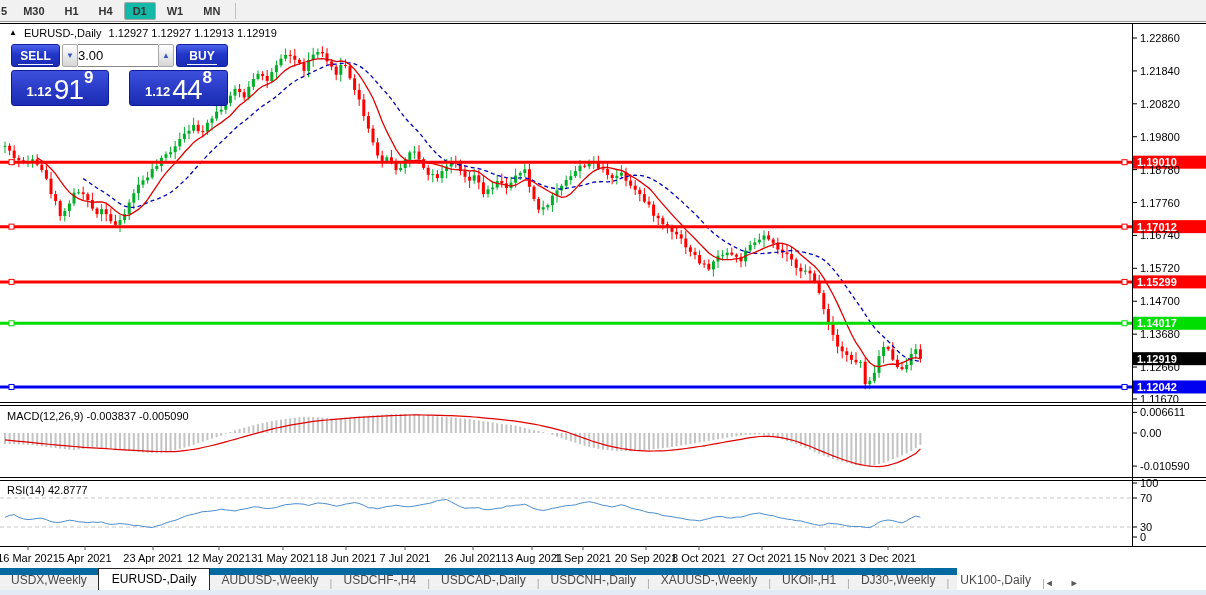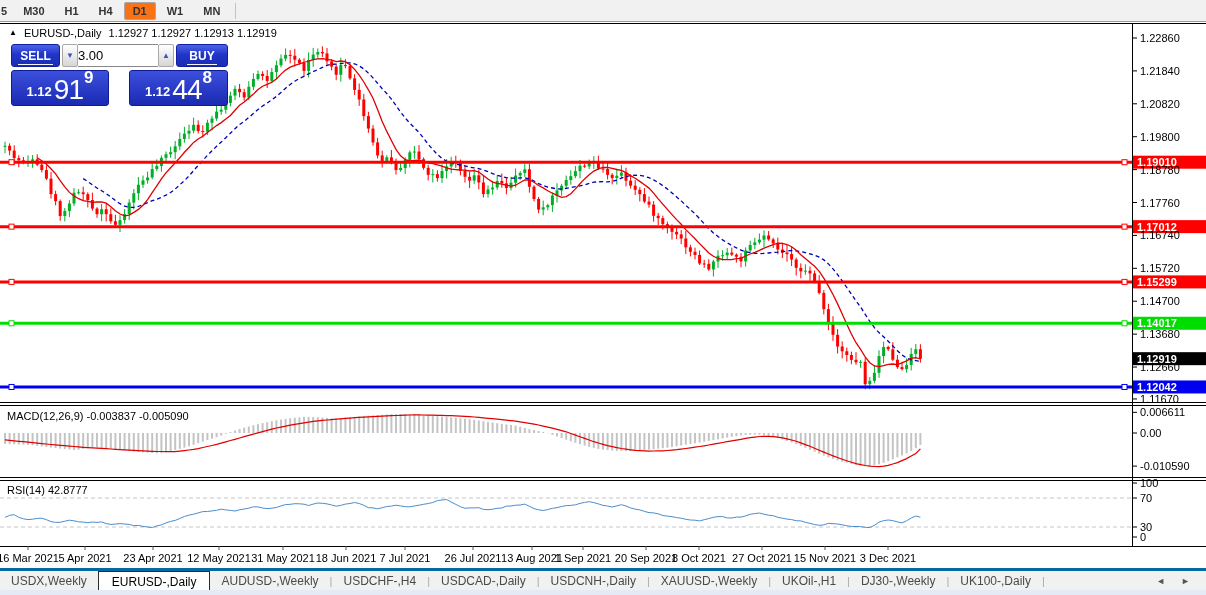--- a/index.html
+++ b/index.html
@@ -3,21 +3,21 @@
 <meta charset="utf-8">
 <style>
   html,body{margin:0;padding:0}
   body{width:1206px;height:595px;overflow:hidden;position:relative;background:#fff;
        font-family:"Liberation Sans",sans-serif;-webkit-font-smoothing:antialiased}
   
   .toolbar{position:absolute;top:0;left:0;width:1206px;height:22px;background:#f1f1f1;
            border-bottom:1px solid #9a9a9a;display:flex;align-items:center;box-sizing:border-box;padding-left:1px}
   .tf{font-size:11px;font-weight:700;color:#333;padding:2px 8px;margin:0 1px;border:1px solid transparent;border-radius:2px;background:transparent;cursor:default;font-family:"Liberation Sans",sans-serif}
   .tf.cut{padding:2px 4px 2px 1px;margin-left:-2px}
-  .tf.active{background:#f97316;border-color:#a8a8a8}
+  .tf.active{background:#14b8a6;border-color:#a8a8a8}
   .tsep{width:1px;height:16px;background:#c2c2c2;margin:0 5px}
   
   #chartsvg{position:absolute;top:23px;left:0}
   #chartsvg text{font-family:"Liberation Sans",sans-serif}
   
   .chart-title{position:absolute;top:27px;left:9px;font-size:11px;color:#000;display:flex;gap:7px;align-items:center}
   .tri{font-size:8px;line-height:8px;color:#000}
   
   .trade-panel{position:absolute;top:44px;left:11px;width:217px}
   .tp-row1{display:flex;gap:2px;height:23px}
@@ -32,22 +32,22 @@
   .vfield{flex:1;font-size:13px;color:#000;padding:3px 7px 0 0;background:#fff;border-top:1px solid #888;border-bottom:1px solid #888}
   .tp-row2{display:flex;gap:20px;margin-top:3px;height:36px}
   .bigprice{background:linear-gradient(#3c50dd,#1a2ab2);border:1px solid #0d1c96;border-radius:3px;color:#fff;
             display:flex;align-items:flex-end;justify-content:center;padding-bottom:2px;cursor:pointer}
   .bp-sell{flex:0 0 96px}
   .bp-buy{flex:1}
   .pp{font-size:13px;font-weight:700;margin:0 2px 4px 0}
   .pb{font-size:28px;line-height:27px;font-weight:400;letter-spacing:-1px}
   .ps{font-size:17px;font-weight:700;margin:0 0 15px 1px}
   
-  .tabbar{position:absolute;top:568px;left:0;width:1206px;height:22px;background:#f1f1f1;border-top:3px solid #0369a1;
-          box-sizing:border-box;display:flex;align-items:flex-start;font-size:12px;color:#4a4a4a}
+  .tabbar{position:absolute;top:568px;left:0;width:957px;height:22px;background:#f1f1f1;border-top:7px solid #0369a1;
+          box-sizing:border-box;display:flex;align-items:flex-end;font-size:12px;color:#4a4a4a}
   .tab{padding:3px 11px 3px;cursor:pointer;white-space:nowrap}
   .tab.active{background:#fff;border:1px solid #2a2a2a;border-bottom:none;color:#000;padding:3px 13px 4px;position:relative;top:0}
   .sep{color:#aaa;align-self:center;font-size:11px}
   .tab-arrows{margin-left:auto;margin-right:16px;align-self:center;color:#555;font-size:9px;display:flex;gap:16px}
   .tab-arrows span{cursor:pointer}
   .bottomstrip{position:absolute;top:590px;left:0;width:1206px;height:5px;background:#e4ebf7}
 </style>
 </head>
 <body>
 

